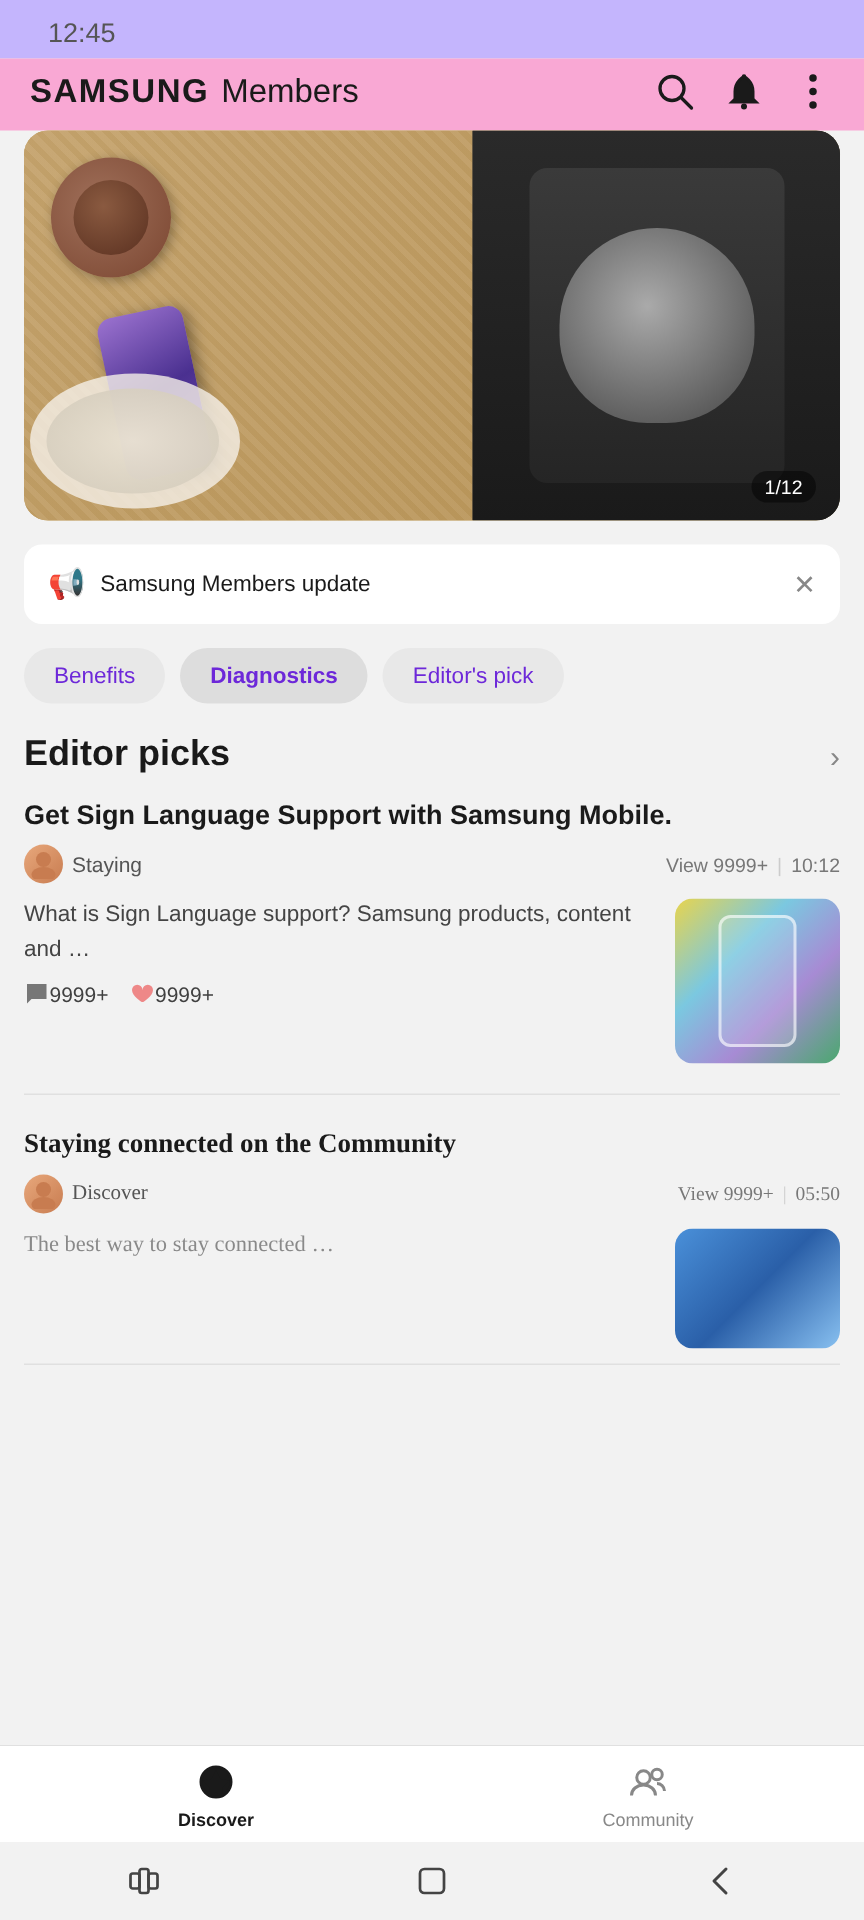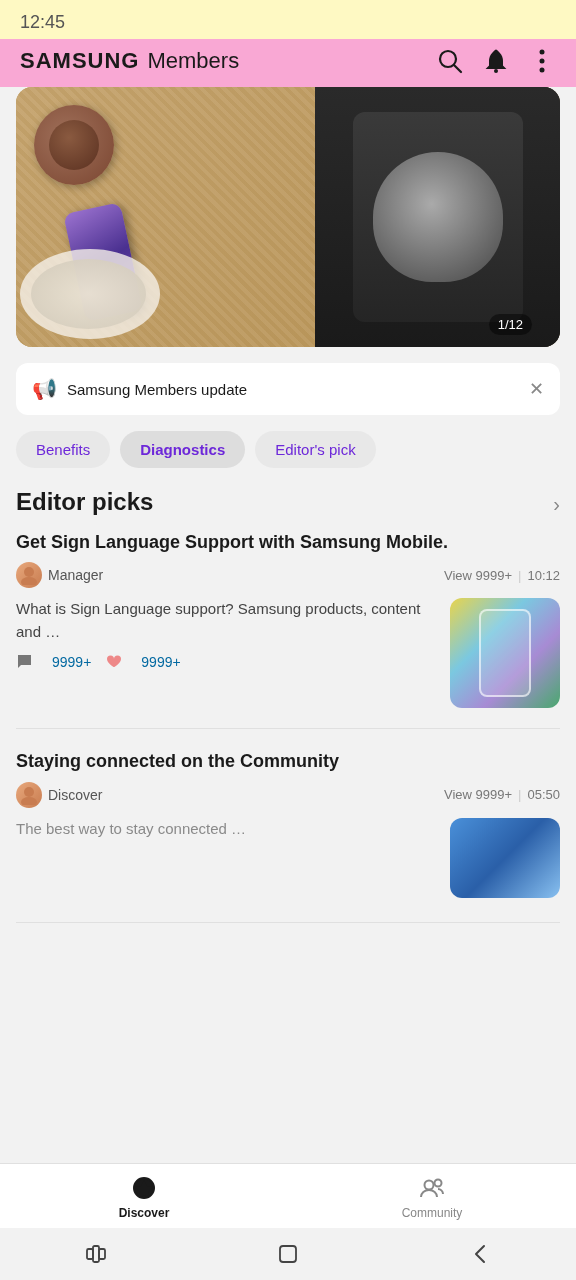--- a/index.html
+++ b/index.html
@@ -8,22 +8,22 @@
       width: 576px;
       min-height: 1280px;
       background: #f2f2f2;
       font-family: 'Arial', sans-serif;
       position: relative;
       overflow-x: hidden;
     }
 
     
     .status-bar {
-      background: #fef9c3;
-      padding: 12px 20px 6px;
+      background: #c4b5fd;
+      padding: 12px 32px 6px;
       display: flex;
       align-items: flex-end;
     }
     .status-time {
       font-size: 18px;
       font-weight: 500;
       color: #555;
     }
 
     
@@ -89,21 +89,21 @@
     }
     .hero-right {
       width: 45%;
       background: #2a2a2a;
       position: relative;
       overflow: hidden;
     }
     .hero-counter {
       position: absolute;
       bottom: 12px;
-      right: 28px;
+      right: 16px;
       background: rgba(0,0,0,0.45);
       color: #fff;
       font-size: 13px;
       padding: 3px 9px;
       border-radius: 12px;
       text-align: center;
     }
 
     
     .announcement {
@@ -239,23 +239,23 @@
       margin-bottom: 10px;
     }
     .article-reactions {
       display: flex;
       align-items: center;
       gap: 14px;
     }
     .reaction {
       display: flex;
       align-items: center;
-      gap: 19px;
+      gap: 0;
       font-size: 14px;
-      color: #0369a1;
+      color: #404040;
     }
     .article-thumbnail {
       width: 110px;
       height: 110px;
       border-radius: 12px;
       overflow: hidden;
       flex-shrink: 0;
     }
     .thumb-phone {
       width: 100%;
@@ -421,21 +421,21 @@
   <div class="article-card">
     <div class="article-title">Get Sign Language Support with Samsung Mobile.</div>
     <div class="article-meta">
       <div class="article-author">
         <div class="author-avatar">
           <svg width="20" height="20" viewBox="0 0 20 20">
               <circle cx="10" cy="7" r="5" fill="#c87c50"></circle>
               <ellipse cx="10" cy="17" rx="8" ry="5" fill="#c87c50"></ellipse>
             </svg>
         </div>
-        <span class="author-name">Manager</span>
+        <span class="author-name">Staying</span>
       </div>
       <div class="article-stats-right">
         <span>View 9999+</span>
         <span class="stat-divider">|</span>
         <span>10:12</span>
       </div>
     </div>
     <div class="article-body">
       <div class="article-text">
         <div class="article-description">What is Sign Language support? Samsung products, content and …</div>
@@ -458,21 +458,21 @@
       <div class="article-thumbnail">
         <div class="thumb-phone">
           <div style="width:100%;height:100%;background:linear-gradient(135deg,#e8d44d 0%,#7bc8e0 35%,#a78bd4 65%,#4aa86e 100%);display:flex;align-items:center;justify-content:center;">
             <div style="width:52px;height:88px;background:rgba(255,255,255,0.15);border-radius:8px;border:2px solid rgba(255,255,255,0.6);"></div>
           </div>
         </div>
       </div>
     </div>
   </div>
 
-  <div class="article-card" style="margin-bottom:0;padding-bottom:24px;">
+  <div class="article-card" style="margin-bottom:0;padding-bottom:10px;font-family:Liberation Serif, serif;">
     <div class="article-title">Staying connected on the Community</div>
     <div class="article-meta">
       <div class="article-author">
         <div class="author-avatar">
           <svg width="20" height="20" viewBox="0 0 20 20">
               <circle cx="10" cy="7" r="5" fill="#c87c50"></circle>
               <ellipse cx="10" cy="17" rx="8" ry="5" fill="#c87c50"></ellipse>
             </svg>
         </div>
         <span class="author-name">Discover</span>

